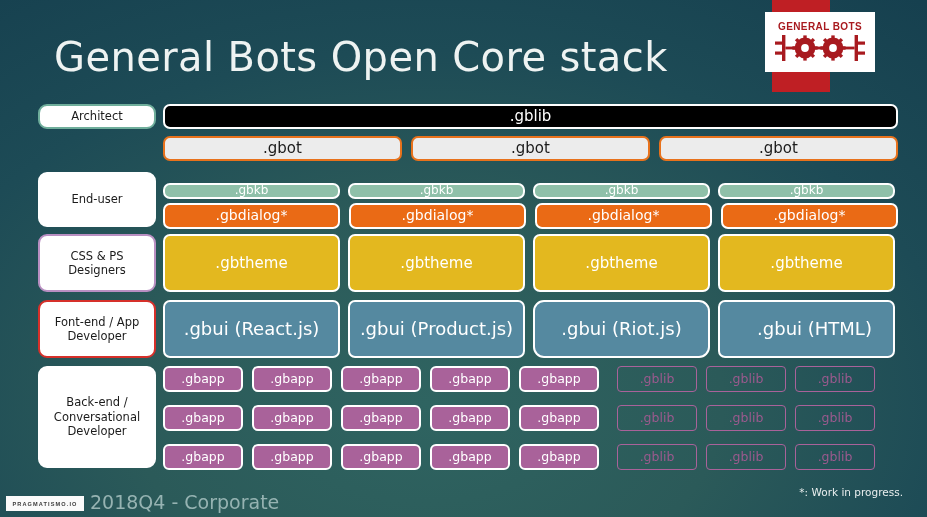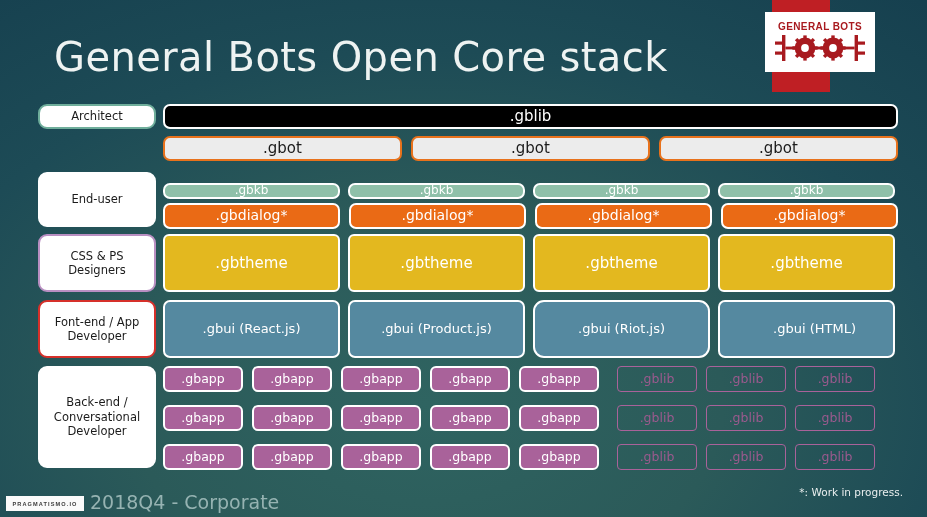--- a/index.html
+++ b/index.html
@@ -57,22 +57,22 @@
   .role-enduser{border:2px solid #ffffff;}
   .role-css{border:2px solid #b98fc2;}
   .role-front{border:2px solid #d6302a;}
   .role-back{border:2px solid #ffffff;}
 
   
   .t-gbai{background:#000000;font-size:15px;}
   .t-gbot{background:#ececec;color:#1b1b1b;border-color:#e8721c;font-size:15px;}
   .t-gbkb{background:#8fc0a9;font-size:12px;border-color:#ffffff;margin-top:11px;}
   .t-gbdialog{background:#ea6a15;font-size:14px;}
-  .t-gbtheme{background:#e3b81f;font-size:15px;border-radius:6px;}
-  .t-gbui{background:#5589a0;font-size:13px;}
+  .t-gbtheme{background:#e3b81f;font-size:15px;}
+  .t-gbui{background:#5589a0;font-size:18px;}
   .t-gbapp{background:#a9629a;font-size:12.5px;border-radius:6px;}
   .t-gblib{background:transparent;border:1.5px solid #a9629a;color:#9b5a8e;
            font-size:12.5px;border-radius:4px;}
 
   
   #footer-logo{
     position:absolute;left:6px;top:496px;width:78px;height:15px;background:#fafafa;
     display:flex;align-items:center;justify-content:center;
   }
   #footer-logo span{

